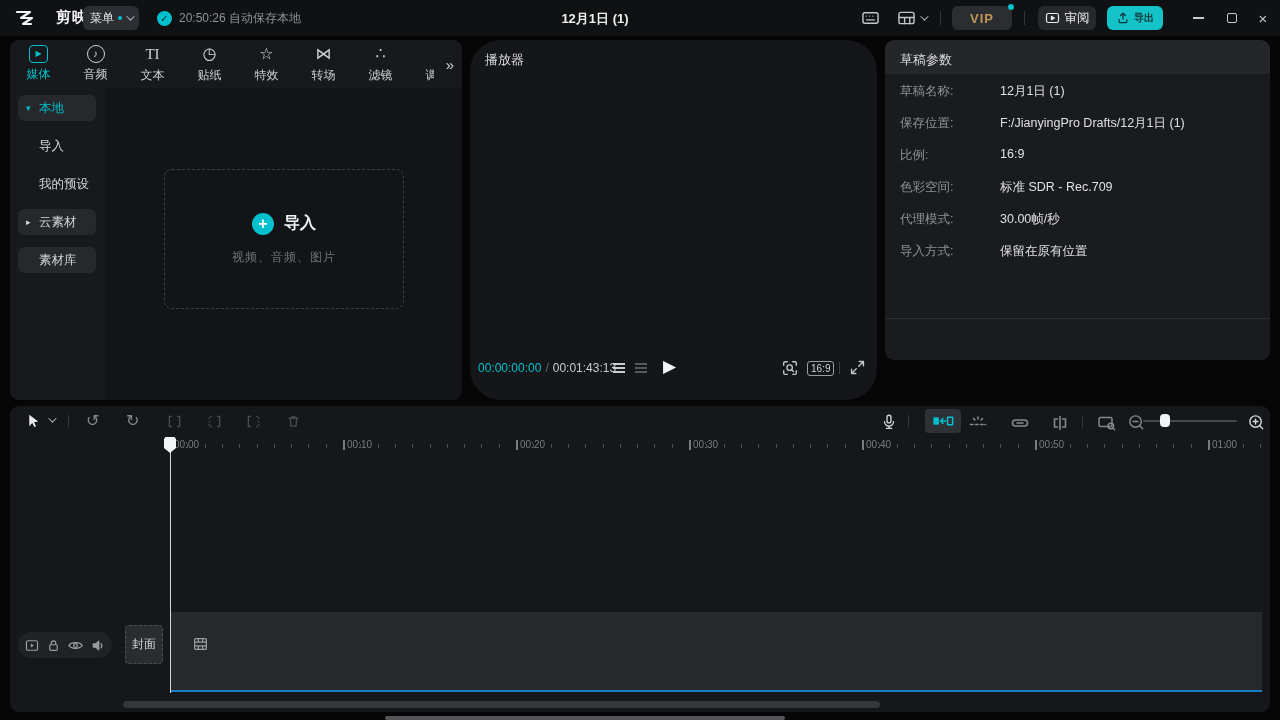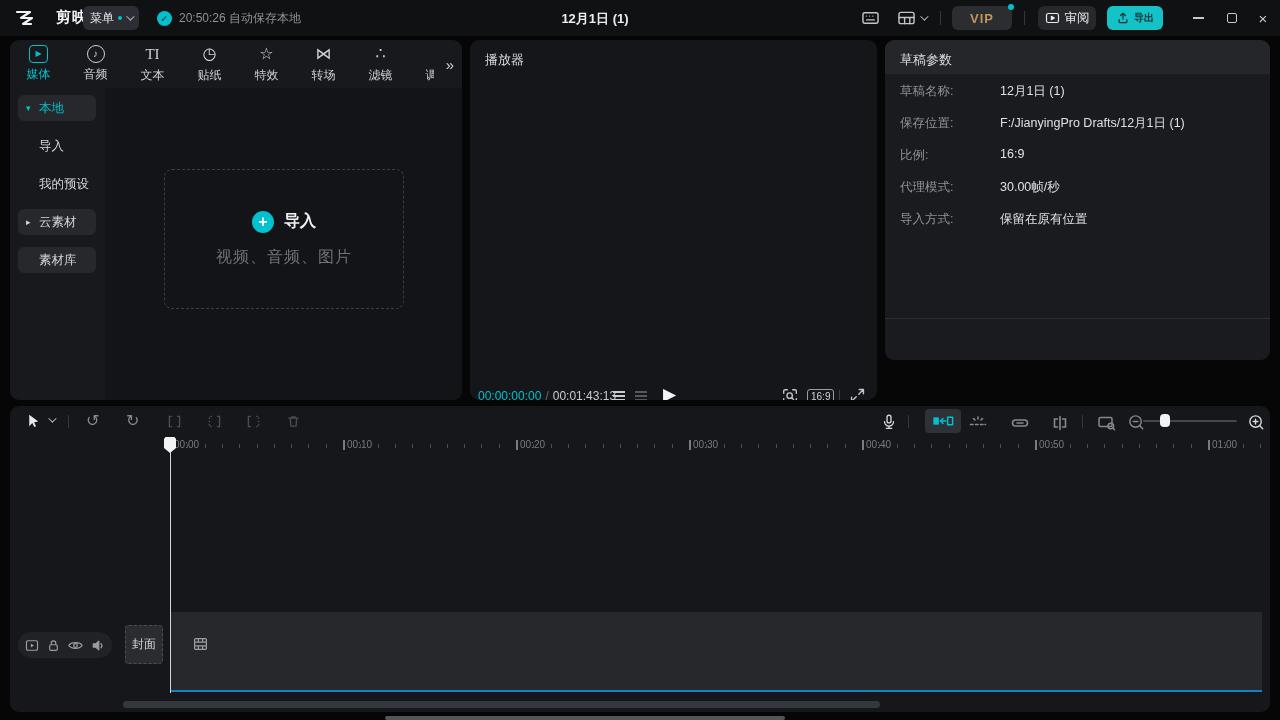--- a/index.html
+++ b/index.html
@@ -32,21 +32,21 @@
   .export-btn { position:absolute; left:1107px; top:6px; width:56px; height:24px; background:#14c3c8; border-radius:6px;
     display:flex; align-items:center; justify-content:center; gap:4px; color:#0d3236; font-size:10px; font-weight:bold; }
   .win-btn { position:absolute; top:0; width:34px; height:36px; display:flex; align-items:center; justify-content:center; color:#c8c9cb; }
   .min-glyph { width:11px; height:1.5px; background:#c8c9cb; }
   .max-glyph { width:10px; height:10px; border:1.3px solid #c8c9cb; border-radius:2px; }
   .close-glyph { font-size:15px; line-height:1; }
 
   
   .panel { position:absolute; border-radius:9px; }
   #left-panel { left:10px; top:40px; width:452px; height:360px; background:#17191d; overflow:hidden; }
-  #player-panel { left:470px; top:40px; width:407px; height:360px; background:#151619; overflow:hidden; }
+  #player-panel { left:470px; top:40px; width:407px; height:360px; background:#151619; overflow:hidden;border-radius:31px; }
   #params-panel { left:885px; top:40px; width:385px; height:320px; background:#1a1b1f; overflow:hidden; }
   #timeline-panel { left:10px; top:406px; width:1260px; height:306px; background:#16171a; overflow:hidden; }
 
   
   #media-tabs { position:absolute; left:0; top:0; width:424px; height:48px; display:flex; overflow:hidden; }
   .tab { width:57px; flex:none; display:flex; flex-direction:column; align-items:center; justify-content:center; gap:3px;
     color:#cfd1d4; cursor:default; }
   .tab.active { color:#00c1cd; }
   .tab-icon { height:20px; display:flex; align-items:center; justify-content:center; font-size:16px; line-height:1; }
   .tab-icon.boxed { width:19px; height:18px; border:1.6px solid currentColor; border-radius:4px; font-size:8px; }
@@ -61,30 +61,30 @@
   .side-item.boxed { background:#26282c; }
   .side-item.active { color:#00c1cd; }
   .side-arrow { font-size:9px; width:8px; }
   #media-content { position:absolute; left:95px; top:48px; width:357px; height:312px; background:#121417; }
   #import-box { position:absolute; left:59px; top:81px; width:240px; height:140px; border:1px dashed #3a3d42; border-radius:8px;
     display:flex; flex-direction:column; align-items:center; justify-content:center; }
   .import-row { display:flex; align-items:center; gap:10px; }
   .plus-circle { width:22px; height:22px; border-radius:50%; background:#00c1cd; color:#fff; font-size:16px;
     display:flex; align-items:center; justify-content:center; font-weight:bold; line-height:1; }
   .import-title { color:#f0f1f2; font-size:16px; font-weight:bold; }
-  .import-sub { margin-top:14px; color:#6f7277; font-size:16px; letter-spacing:1px; }
+  .import-sub { margin-top:14px; color:#6f7277; font-size:12px; letter-spacing:1px; }
 
   
   .panel-header-text { position:absolute; left:15px; top:11px; color:#dcdde0; font-size:13px; }
   .stripes { width:16px; height:11px; background:repeating-linear-gradient(to bottom, currentColor 0 2px, transparent 2px 4.5px); }
   #player-menu { position:absolute; right:16px; top:13px; color:#85888d; }
   #video { position:absolute; left:7px; top:52px; width:393px; height:221px; background:#000; }
   #subtitle { position:absolute; left:0; top:190px; width:100%; text-align:center; color:#ffffff;
     font-size:13px; font-weight:bold; text-shadow:0 1px 2px #000; }
-  #player-controls { position:absolute; left:0; top:313px; width:350px; height:30px;margin-top:28px; }
+  #player-controls { position:absolute; left:0; top:313px; width:350px; height:30px; }
   .time-group { position:absolute; left:8px; top:8px; font-size:12px; display:flex; gap:4px; align-items:center; }
   .time-cur { color:#00c1cd; }
   .time-sep { color:#6b6e73; }
   .time-total { color:#c9cbce; }
   .bars { position:absolute; top:10px; width:12px; height:11px;
     background:repeating-linear-gradient(to bottom, currentColor 0 2px, transparent 2px 4px); }
   #play-btn { position:absolute; left:193px; top:3px; color:#f2f3f4; font-size:17px; }
   .pc-icon { position:absolute; top:6px; color:#c3c5c8; }
   .ratio-chip { position:absolute; left:337px; top:8px; border:1px solid #9a9da1; border-radius:3px; color:#d0d2d5;
     font-size:10px; padding:0 3px; line-height:13px; }
@@ -306,20 +306,24 @@
         <span class="plabel">草稿名称:</span>
         <span class="pvalue">12月1日 (1)</span>
       </div>
       <div class="prow">
         <span class="plabel">保存位置:</span>
         <span class="pvalue">F:/JianyingPro Drafts/12月1日 (1)</span>
       </div>
       <div class="prow">
         <span class="plabel">比例:</span>
         <span class="pvalue">16:9</span>
+      </div>
+      <div class="prow">
+        <span class="plabel">色彩空间:</span>
+        <span class="pvalue">标准 SDR - Rec.709</span>
       </div>
       <div class="prow">
         <span class="plabel">代理模式:</span>
         <span class="pvalue">30.00帧/秒</span>
       </div>
       <div class="prow">
         <span class="plabel">导入方式:</span>
         <span class="pvalue">保留在原有位置</span>
       </div>
     </div>

